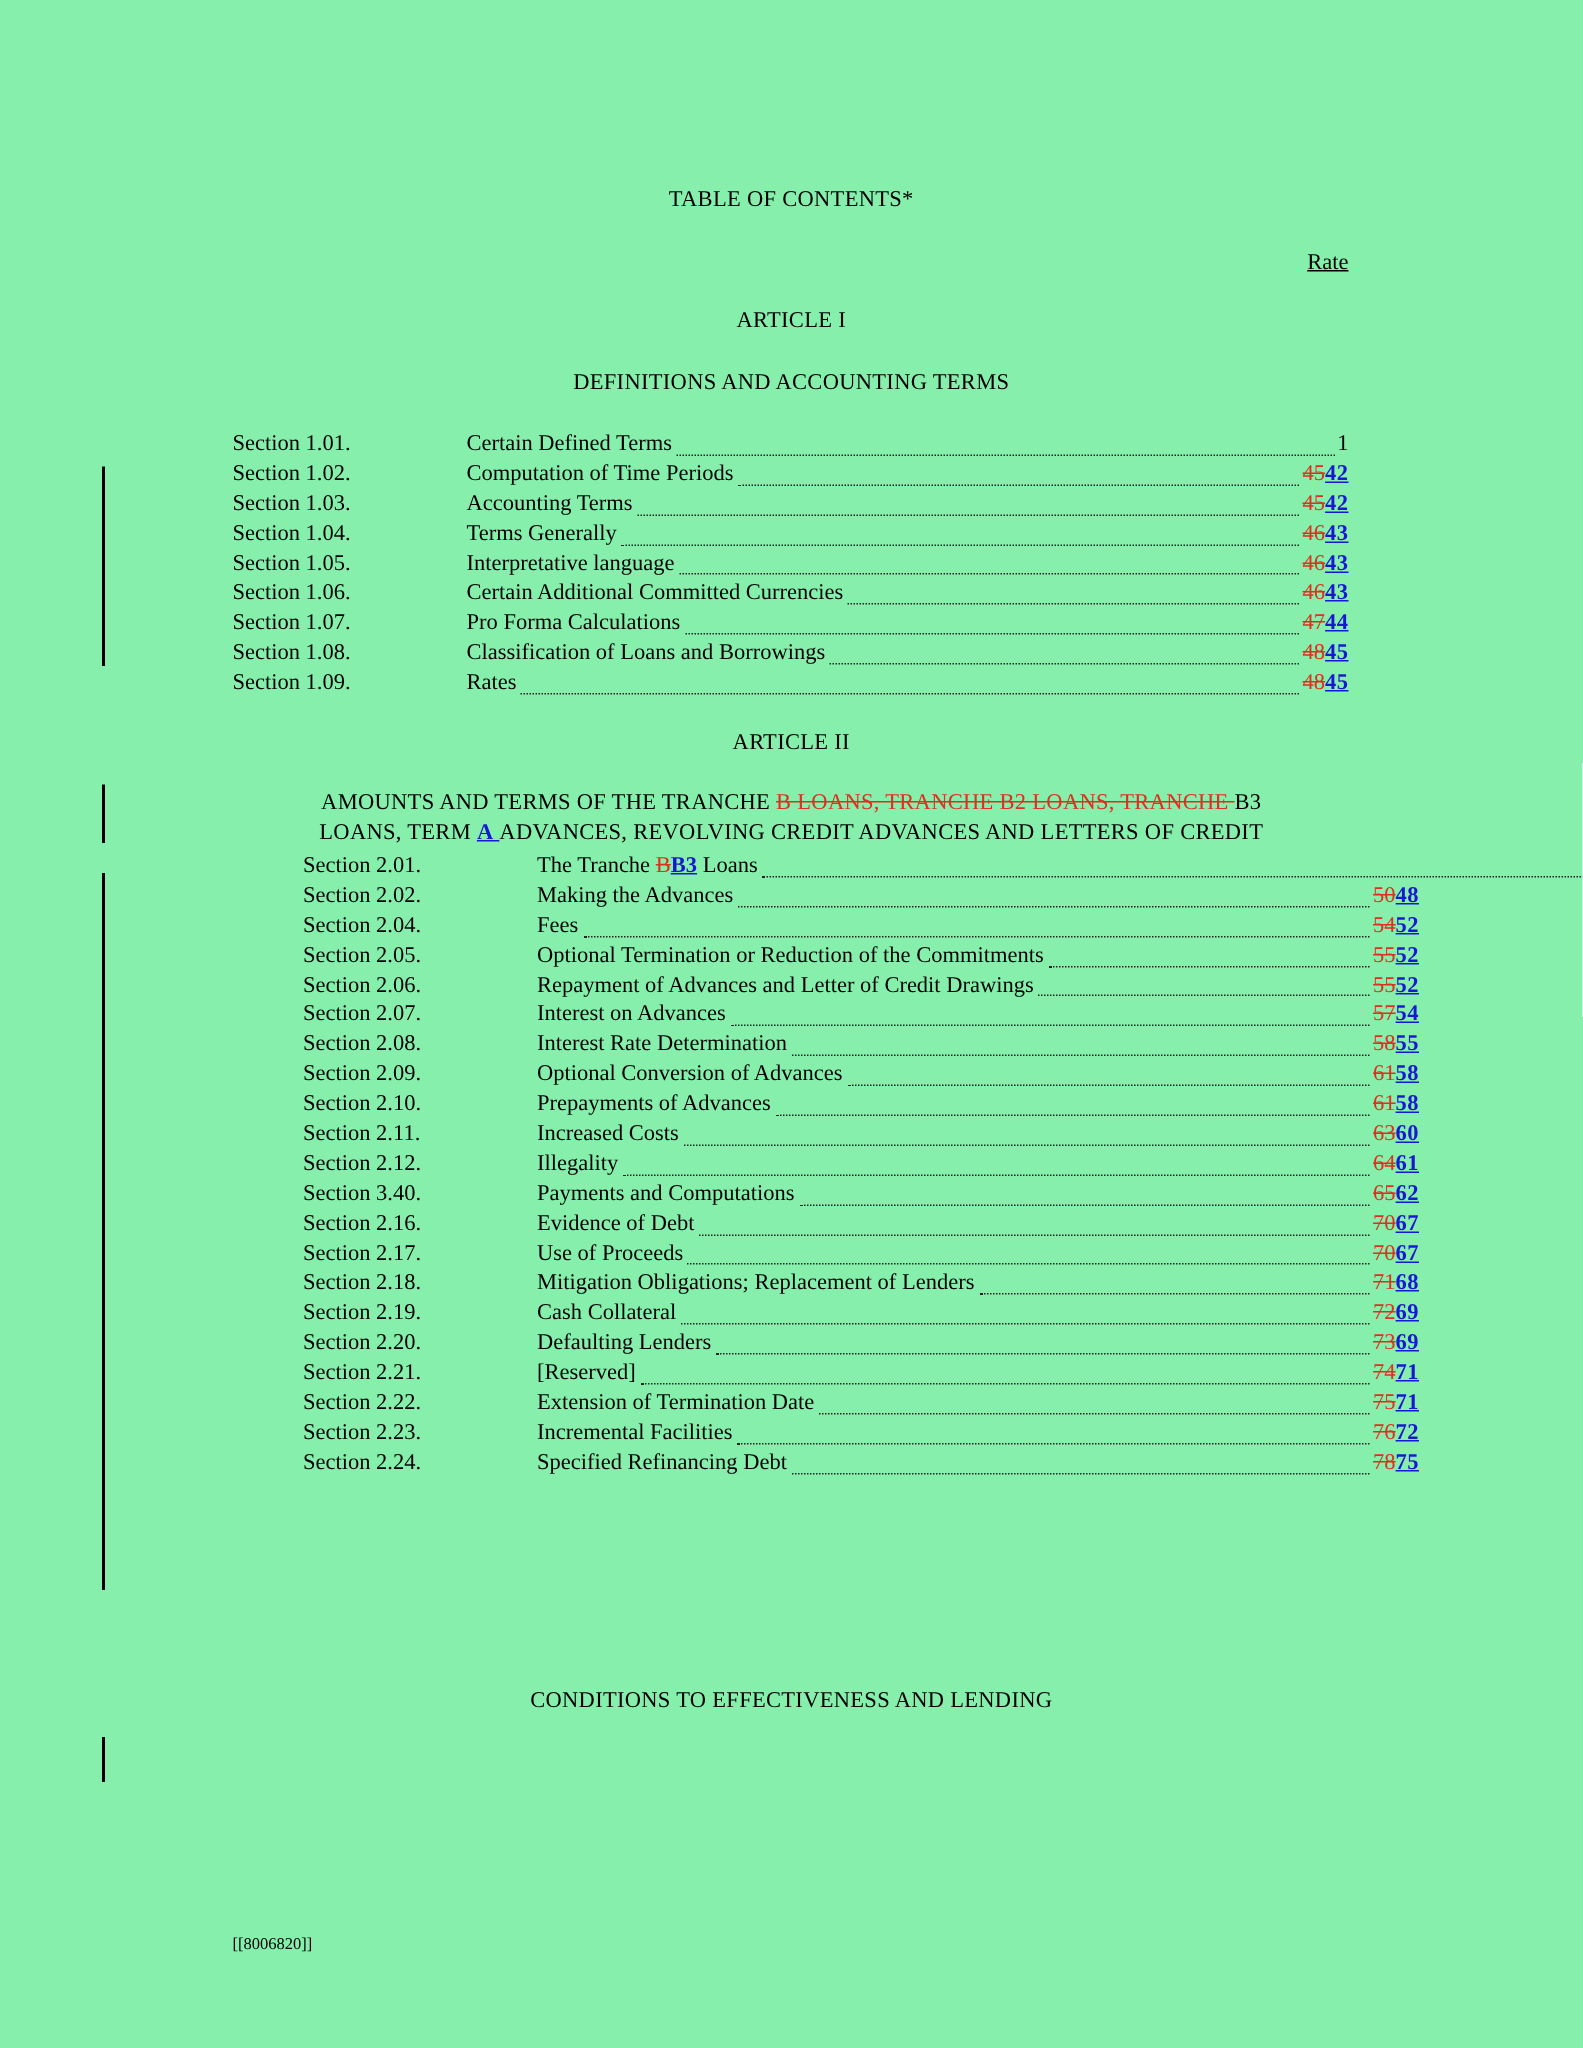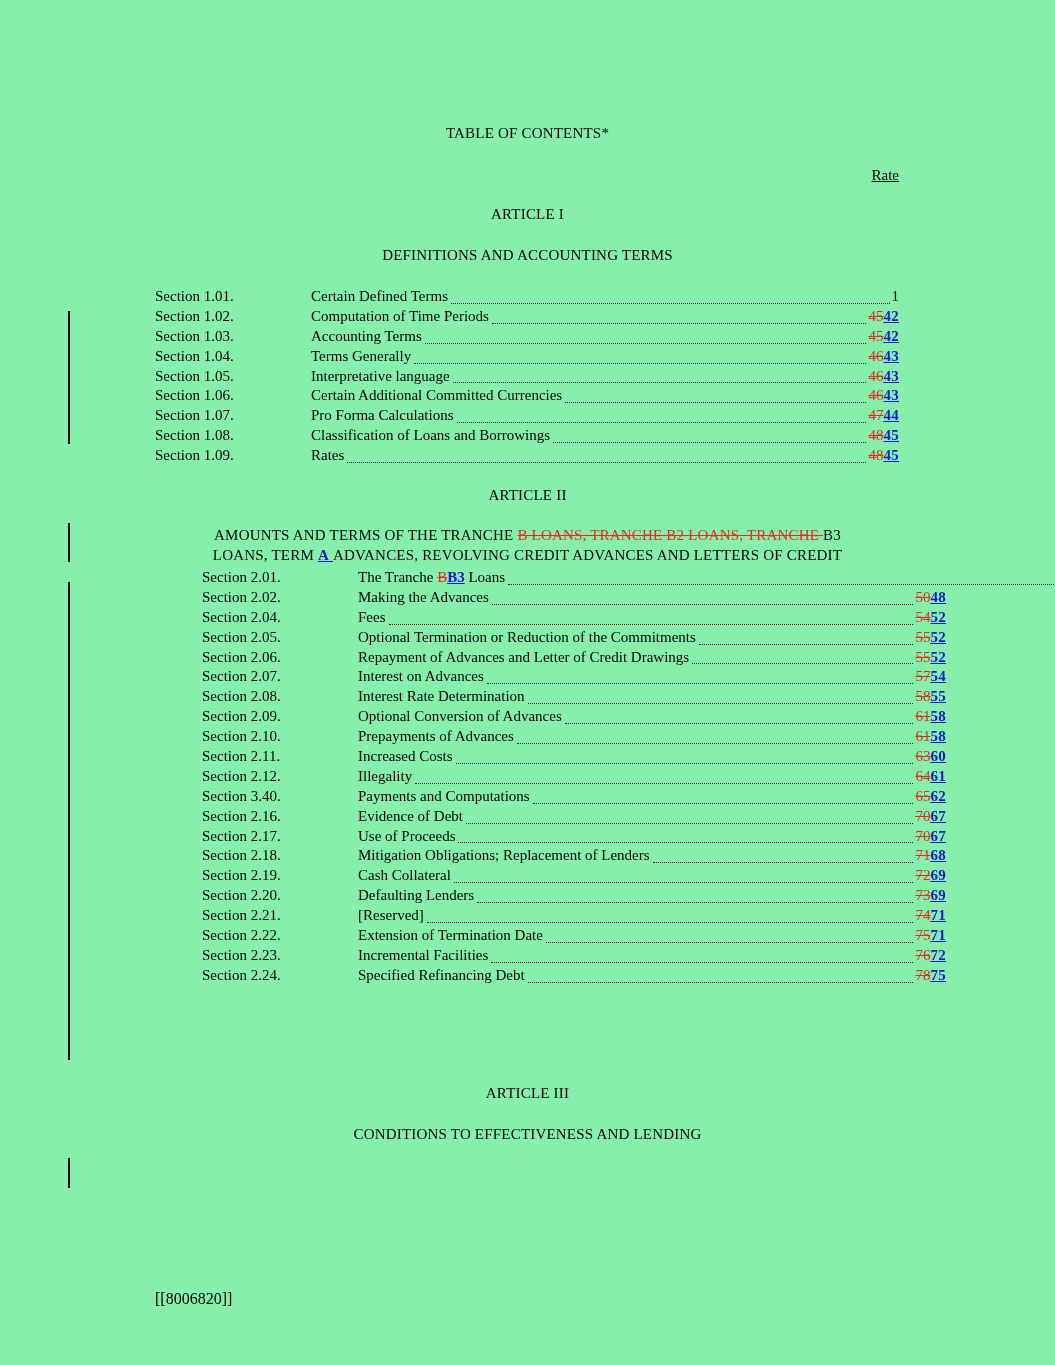--- a/index.html
+++ b/index.html
@@ -81,21 +81,21 @@
     background:#000;
   }
   .bar-1{top:311px;height:133px;}
   .bar-2{top:523px;height:39px;}
   .bar-3{top:582px;height:478px;}
   .bar-4{top:1158px;height:30px;}
   .footer{
     position:absolute;
     left:155px;
     top:1290px;
-    font-size:16px;
+    font-size:11px;
   }
 </style>
 </head>
 <body>
 
 <div class="page">
 
   <div class="change-bar bar-1"></div>
   <div class="change-bar bar-2"></div>
   <div class="change-bar bar-3"></div>
@@ -319,18 +319,17 @@
   </div>
 
   <div class="toc-row">
     <span class="num">Section 2.24.</span>
     <span class="title"><span class="part-n">Specified Refinancing Debt</span></span>
     <span class="leader"></span>
     <span class="page-num"><span class="part-d">78</span><span class="part-i">75</span></span>
   </div>
 </div>
 
-  <div class="abs centered a3-head">ARTICLE III</div>
   <div class="abs centered a3-sub"><span class="part-n">CONDITIONS TO EFFECTIVENESS AND LENDING</span></div>
 
   <div class="footer">[[8006820]]</div>
 
 </div>
 
 </body></html>

